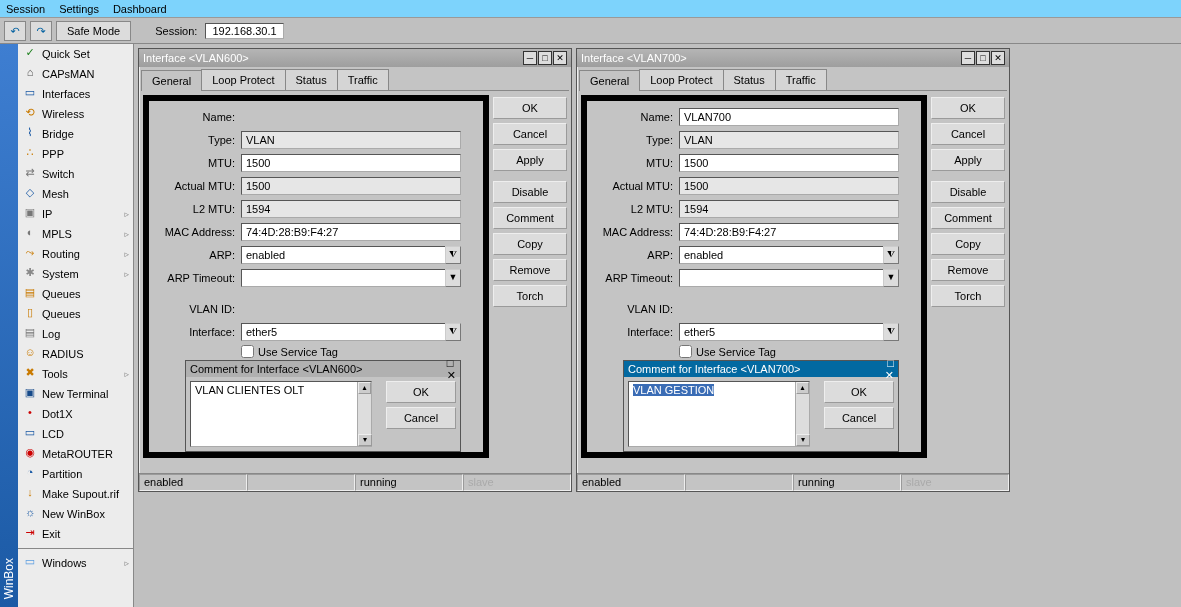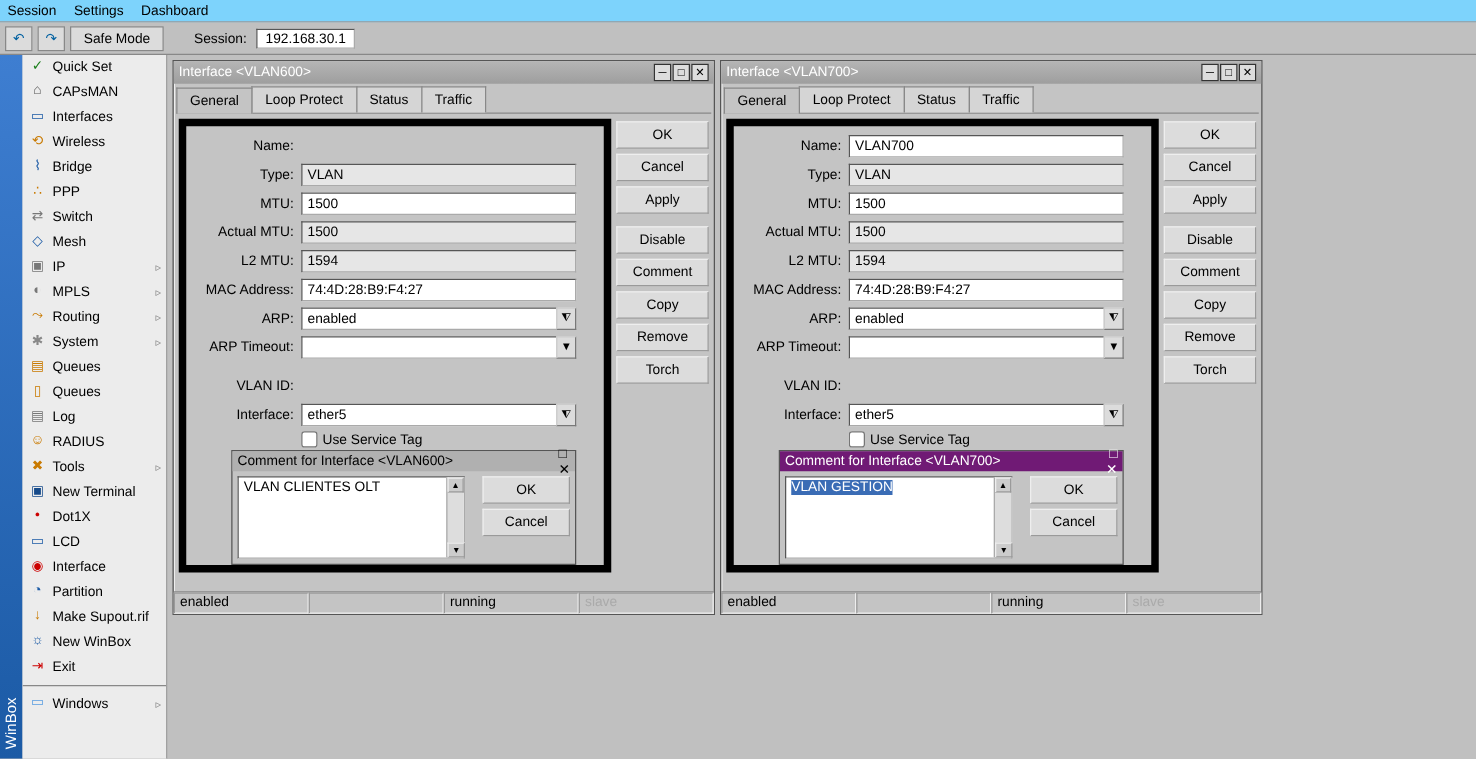--- a/index.html
+++ b/index.html
@@ -48,21 +48,21 @@
 .gap { height: 8px; }
 .chk { margin-left: 86px; display: flex; align-items: flex-end; gap: 4px; }
 .chk input { width: 13px; height: 13px; }
 
 .statusbar { position: absolute; bottom: 0; left: 0; right: 0; height: 18px; display: flex; border-top: 1px solid #888; }
 .scell { flex: 1; border: 1px inset #eee; padding: 1px 4px; background: #c4c4c4; }
 .scell.ghost { color: #aaa; }
 
 .subwin { width: 276px; background: #c4c4c4; border: 1px solid #555; margin-top: 2px; margin-left: 30px; }
 .subwin .sb-title { height: 16px; background: #b0b0b0; display: flex; justify-content: space-between; align-items: center; padding: 0 4px; font-size: 10px; }
-.subwin .sb-title.active { background: #701a75; color: #fff; text-align: right; }
+.subwin .sb-title.active { background: #0369a1; color: #fff; text-align: right; }
 .subwin .sb-body { display: flex; padding: 4px; gap: 14px; }
 .sb-text { flex: 1; height: 66px; border: 1px inset #aaa; background: #fff; padding: 2px 4px; position: relative; }
 .sb-text .scroll { position: absolute; right: 0; top: 0; bottom: 0; width: 14px; background: #ddd; border-left: 1px solid #aaa; }
 .sb-text .scroll div { height: 12px; background: #ccc; border: 1px outset #eee; font-size: 8px; text-align: center; }
 .sb-btns { width: 70px; display: flex; flex-direction: column; gap: 4px; }
 .sel { background: #3a6cb5; color: #fff; display: inline; }
 
 .divider { height: 1px; background: #888; margin: 4px 0; }
 </style>
 </head>
@@ -167,21 +167,21 @@
       <div class="srow">
         <span class="ico" style="color: rgb(204, 0, 0);">•</span>
         <span>Dot1X</span>
       </div>
       <div class="srow">
         <span class="ico" style="color: rgb(27, 90, 165);">▭</span>
         <span>LCD</span>
       </div>
       <div class="srow">
         <span class="ico" style="color: rgb(204, 0, 0);">◉</span>
-        <span>Interface</span>
+        <span>MetaROUTER</span>
       </div>
       <div class="srow">
         <span class="ico" style="color: rgb(27, 90, 165);">◔</span>
         <span>Partition</span>
       </div>
       <div class="srow">
         <span class="ico" style="color: rgb(201, 122, 0);">↓</span>
         <span>Make Supout.rif</span>
       </div>
       <div class="srow">

